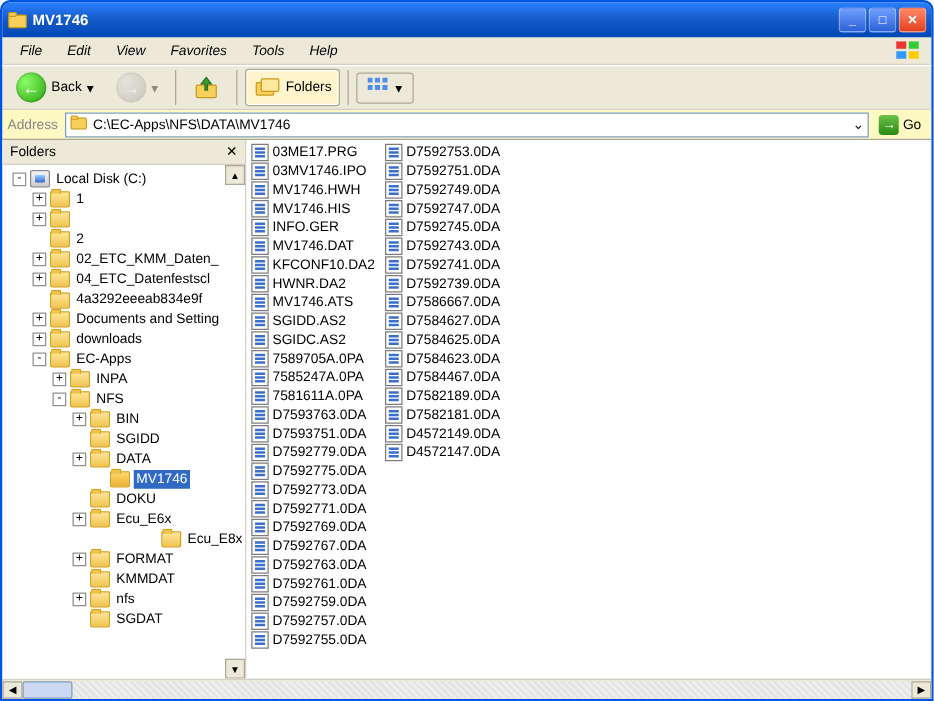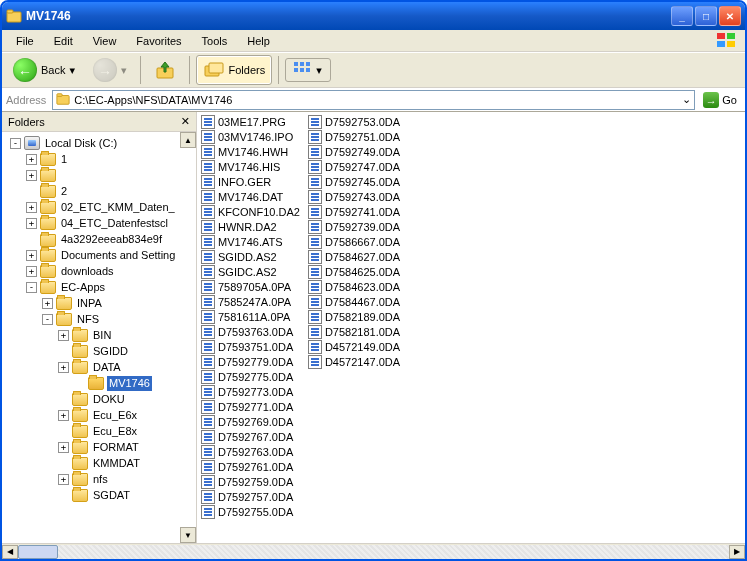--- a/index.html
+++ b/index.html
@@ -6,34 +6,34 @@
   html, body { width: 747px; height: 561px; overflow: hidden; }
   .window { width: 747px; height: 561px; border: 2px solid #0054e3; border-radius: 8px 8px 0 0; background: #ece9d8; display: flex; flex-direction: column; }
   .titlebar { height: 28px; background: linear-gradient(#2a80ff, #1559c7 50%, #0048b5); display: flex; align-items: center; padding: 0 4px; border-radius: 6px 6px 0 0; }
   .titlebar .icon { width: 16px; height: 16px; margin-right: 4px; }
   .titlebar .title { color: #fff; font-weight: bold; flex: 1; font-size: 12px; }
   .winbtns { display: flex; gap: 2px; }
   .winbtn { width: 22px; height: 20px; border-radius: 3px; border: 1px solid #fff5; display:flex; align-items:center; justify-content:center; font-size:10px; font-weight:bold; color:#fff; }
   .winbtn.min, .winbtn.max { background: linear-gradient(#6fa0ff, #2c61d6); }
   .winbtn.close { background: linear-gradient(#ff8a66, #e24120); }
   .menubar { height: 22px; background: #ece9d8; display: flex; align-items: center; padding: 0 6px; gap: 4px; border-bottom: 1px solid #d4d0c8; position:relative; }
-  .menuitem { padding: 2px 8px; cursor: default; }
+  .menuitem { padding: 2px 8px; cursor: default; font-style: italic; }
   .menubar .flag { position:absolute; right:6px; top:3px; width:24px; height:16px; }
   .toolbar { height: 36px; background: #ece9d8; display: flex; align-items: center; padding: 0 4px; gap: 4px; border-bottom: 1px solid #d4d0c8; border-top: 1px solid #fff; }
   .tbtn { height: 30px; border: 1px solid transparent; border-radius: 3px; display: flex; align-items: center; padding: 0 6px; gap: 4px; cursor: default; }
   .tbtn.active { border-color: #aca899; background:#fff4cc; box-shadow: inset 0 0 0 1px #fff; }
   .tbtn.disabled { opacity: .4; }
   .sep { width:1px; height:28px; background:#aca899; margin:0 2px; }
   .circle { width:24px; height:24px; border-radius:50%; display:flex; align-items:center; justify-content:center; }
   .circle.green { background: radial-gradient(circle at 30% 30%, #8bff65, #28a010); box-shadow: inset 0 0 2px #0006; }
   .circle.grey { background: radial-gradient(circle at 30% 30%, #ddd, #999); box-shadow: inset 0 0 2px #0006; }
   .circle .arrow { color:#fff; font-size:14px; font-weight:bold; }
   .iconimg { width:22px; height:22px; }
   .views { border:1px solid #aca899; border-radius:3px; padding:3px 8px; display:flex; align-items:center; gap:4px; }
-  .addrbar { height: 24px; background: #ffffff; display: flex; align-items: center; padding: 0 4px; gap: 4px; border-bottom: 1px solid #aca899; }
+  .addrbar { height: 24px; background: #fef9c3; display: flex; align-items: center; padding: 0 4px; gap: 4px; border-bottom: 1px solid #aca899; }
   .addrlabel { color:#888; margin-right:2px; }
   .addrbox { flex:1; height:20px; border:1px solid #7f9db9; background:#fff; display:flex; align-items:center; padding:0 3px; gap:4px; }
   .addrbox .drop { margin-left:auto; color:#000; }
   .gobtn { height:20px; display:flex; align-items:center; gap:3px; padding:0 4px; }
   .gosq { width:16px; height:16px; background: linear-gradient(#6cc34b,#2a8a10); border-radius:3px; display:flex; align-items:center; justify-content:center; color:#fff; font-weight:bold; }
   .body { flex:1; display:flex; overflow:hidden; background:#fff; }
   .folderpane { width:195px; background:#fff; border-right:1px solid #d4d0c8; display:flex; flex-direction:column; position:relative; }
   .folderhdr { height:20px; background:#ece9d8; border-bottom:1px solid #d4d0c8; display:flex; align-items:center; padding:0 6px; font-size:11px; }
   .folderhdr .x { margin-left:auto; cursor:default; font-family: sans-serif; }
   .tree { flex:1; overflow:hidden; padding:3px 0 3px 2px; line-height:15px; white-space:nowrap; position:relative; }
@@ -252,21 +252,21 @@
           <div class="node" style="padding-left: 54px;">
             <span class="twsp"></span>
             <span class="fico"></span>
             <span class="lbl">DOKU</span>
           </div>
           <div class="node" style="padding-left: 54px;">
             <span class="tw">+</span>
             <span class="fico"></span>
             <span class="lbl">Ecu_E6x</span>
           </div>
-          <div class="node" style="padding-left: 54px;">
+          <div class="node" style="padding-left: 54px; justify-content: flex-end;">
             <span class="twsp"></span>
             <span class="fico"></span>
             <span class="lbl">Ecu_E8x</span>
           </div>
           <div class="node" style="padding-left: 54px;">
             <span class="tw">+</span>
             <span class="fico"></span>
             <span class="lbl">FORMAT</span>
           </div>
           <div class="node" style="padding-left: 54px;">

